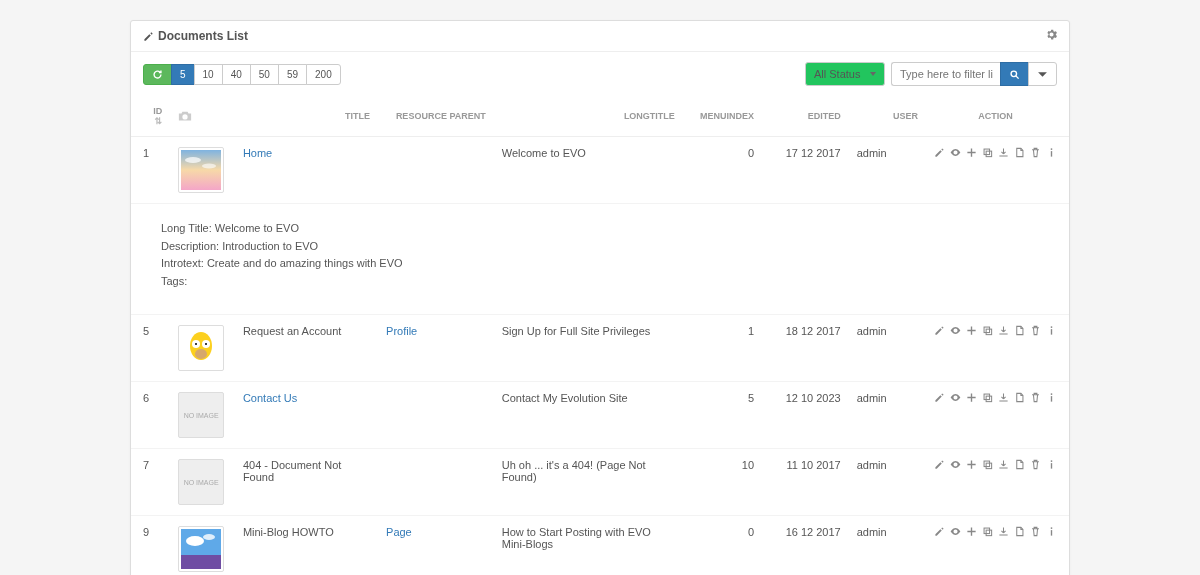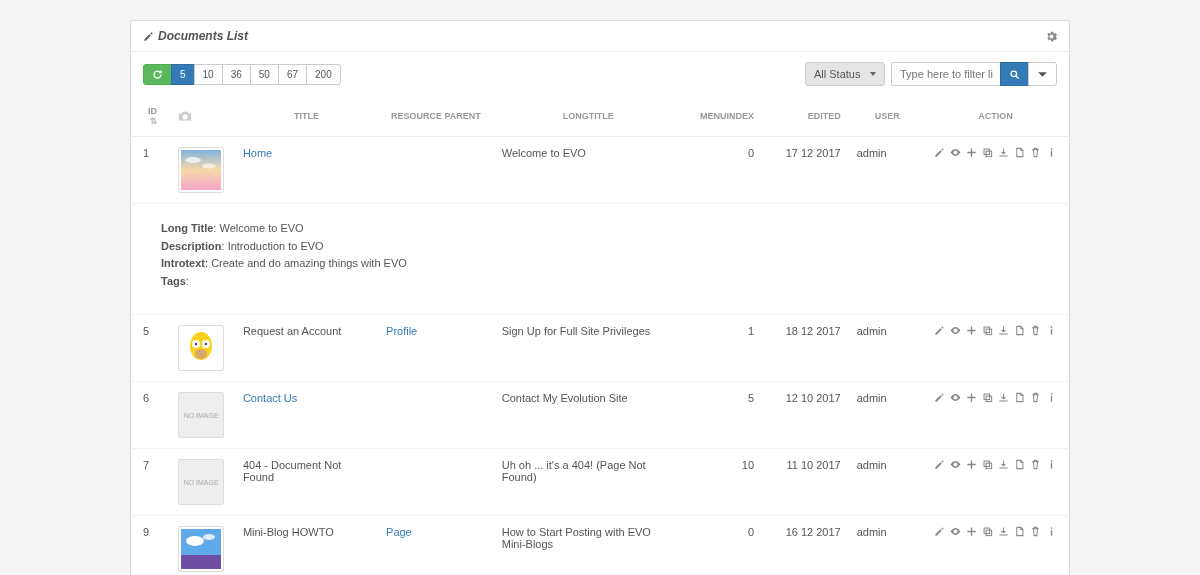--- a/index.html
+++ b/index.html
@@ -1,52 +1,52 @@
 <!DOCTYPE html>
 <html><head>
 <meta charset="utf-8">
 <style>
 * { box-sizing: border-box; margin: 0; padding: 0; }
 body { background: #f5f5f5; font-family: -apple-system, BlinkMacSystemFont, "Segoe UI", Helvetica, Arial, sans-serif; font-size: 11px; color: #555; padding: 20px 0; }
 .panel { width: 940px; margin: 0 auto; background: #fff; border: 1px solid #ddd; border-radius: 3px; box-shadow: 0 1px 3px rgba(0,0,0,0.04); }
-.panel-header { display: flex; align-items: center; justify-content: space-between; padding: 8px 12px; border-bottom: 1px solid #eee; font-style: italic; }
+.panel-header { display: flex; justify-content: space-between; padding: 8px 12px; border-bottom: 1px solid #eee; }
 .panel-title { font-size: 12px; font-weight: 600; color: #555; display: flex; align-items: center; gap: 4px; }
 .gear { color: #888; cursor: pointer; }
 .toolbar { display: flex; align-items: center; justify-content: space-between; padding: 10px 12px; }
 .pgsize { display: flex; }
 .btn { display: inline-flex; align-items: center; justify-content: center; min-width: 22px; padding: 4px 8px; font-size: 10px; border: 1px solid #ccc; background: #fff; color: #555; cursor: pointer; margin-left: -1px; }
 .btn:first-child { border-top-left-radius: 3px; border-bottom-left-radius: 3px; margin-left: 0; }
 .btn:last-child { border-top-right-radius: 3px; border-bottom-right-radius: 3px; }
 .btn.green { background: #5cb85c; border-color: #4cae4c; color: #fff; }
 .btn.blue { background: #337ab7; border-color: #2e6da4; color: #fff; }
 .filter-group { display: flex; gap: 6px; }
-.select { position: relative; display: inline-flex; align-items: flex-start; border: 1px solid #ccc; border-radius: 3px; padding: 5px 22px 5px 8px; font-size: 11px; background: #e5e5e5; cursor: pointer; min-width: 80px; }
+.select { position: relative; display: inline-flex; align-items: flex-start; border: 1px solid #ccc; border-radius: 3px; padding: 5px 22px 5px 8px; font-size: 11px; background: #22c55e; cursor: pointer; min-width: 80px; }
 .select::after { content: ""; position: absolute; right: 8px; top: 50%; width: 0; height: 0; border-left: 3px solid transparent; border-right: 3px solid transparent; border-top: 4px solid #666; transform: translateY(-50%); }
 .searchbox { display: flex; }
 .searchbox input { border: 1px solid #ccc; padding: 5px 8px; font-size: 11px; width: 110px; border-right: none; border-radius: 3px 0 0 3px; outline: none; }
 .searchbox .btn { border-radius: 0; }
 .searchbox .btn.caret-only { border-radius: 0 3px 3px 0; }
 table { width: 100%; border-collapse: collapse; }
-thead th { text-align: center; font-size: 9px; font-weight: 600; color: #999; padding: 10px 8px; border-bottom: 1px solid #eee; text-transform: uppercase; }
+thead th { text-align: right; font-size: 9px; font-weight: 600; color: #999; padding: 10px 8px; border-bottom: 1px solid #eee; text-transform: uppercase; }
 thead th:first-child { padding-left: 12px; }
 thead th:last-child { padding-right: 12px; }
 tbody tr { border-bottom: 1px solid #f3f3f3; }
 tbody tr.expanded-detail { background: #fff; }
 tbody td { padding: 10px 8px; vertical-align: top; font-size: 11px; color: #555; }
 tbody td:first-child { padding-left: 12px; }
 tbody td:last-child { padding-right: 12px; }
 .thumb { width: 46px; height: 46px; border: 1px solid #ddd; border-radius: 2px; padding: 2px; display: flex; align-items: center; justify-content: center; overflow: hidden; }
 .thumb.placeholder { background: #eee; color: #aaa; font-size: 7px; text-align: center; }
 .link { color: #337ab7; text-decoration: none; }
 .actions { display: flex; gap: 5px; color: #888; justify-content: flex-end; }
 .actions span { cursor: pointer; }
 .sorticon { color: #bbb; margin-left: 2px; }
 .camera { color: #ccc; }
 .detail { padding: 6px 12px 14px 18px; font-size: 11px; line-height: 1.6; }
-.detail b { font-weight: 700; color: #555; }
+.detail b { font-weight: 400; color: #555; }
 svg { width: 11px; height: 11px; display: block; }
 .thumb svg { width: 40px; height: 40px; }
 .th-camera svg { width: 14px; height: 14px; }
 .col-id { width: 40px; }
 .col-thumb { width: 65px; }
 .col-title { width: 150px; }
 .col-parent { width: 120px; margin-left: 22px; }
 .col-long { width: 200px; }
 .col-menu { width: 80px; text-align: right; }
 .col-edited { width: 90px; text-align: right; }
@@ -78,23 +78,23 @@
 
   <div class="toolbar">
     <div class="pgsize">
       <button class="btn green">
           <svg viewBox="0 0 16 16" stroke="currentColor" fill="none" stroke-width="2">
             <path d="M13 8a5 5 0 11-1.5-3.5M13 2v3h-3"></path>
           </svg>
         </button>
       <button class="btn blue">5</button>
       <button class="btn">10</button>
-      <button class="btn">36</button>
+      <button class="btn">40</button>
       <button class="btn">50</button>
-      <button class="btn">67</button>
+      <button class="btn">59</button>
       <button class="btn">200</button>
     </div>
     <div class="filter-group">
       <div class="select">
           <span>All Status</span>
         </div>
       <div class="searchbox">
         <input type="text" placeholder="Type here to filter list" style="">
         <button class="btn blue">
             <svg viewBox="0 0 16 16" stroke="currentColor" fill="none" stroke-width="2">
@@ -282,21 +282,21 @@
   </tr>
         <tr>
     <td class="col-id">6</td>
     <td class="col-thumb">
             <div class="thumb placeholder">NO IMAGE</div>
           </td>
     <td class="col-title"><a class="link">Contact Us</a></td>
     <td class="col-parent"></td>
     <td class="col-long">Contact My Evolution Site</td>
     <td class="col-menu">5</td>
-    <td class="col-edited">12 10 2017</td>
+    <td class="col-edited">12 10 2023</td>
     <td class="col-user">admin</td>
     <td class="col-action">
             <div class="actions">
   <span title="Edit">
                 <svg viewBox="0 0 16 16" fill="currentColor">
                   <path d="M12 2l2 2-1.4 1.4-2-2L12 2zM2 12l7.3-7.3 2 2L4 14H2v-2z"></path>
                 </svg>
               </span>
   <span title="View">
                 <svg viewBox="0 0 16 16" fill="currentColor">

